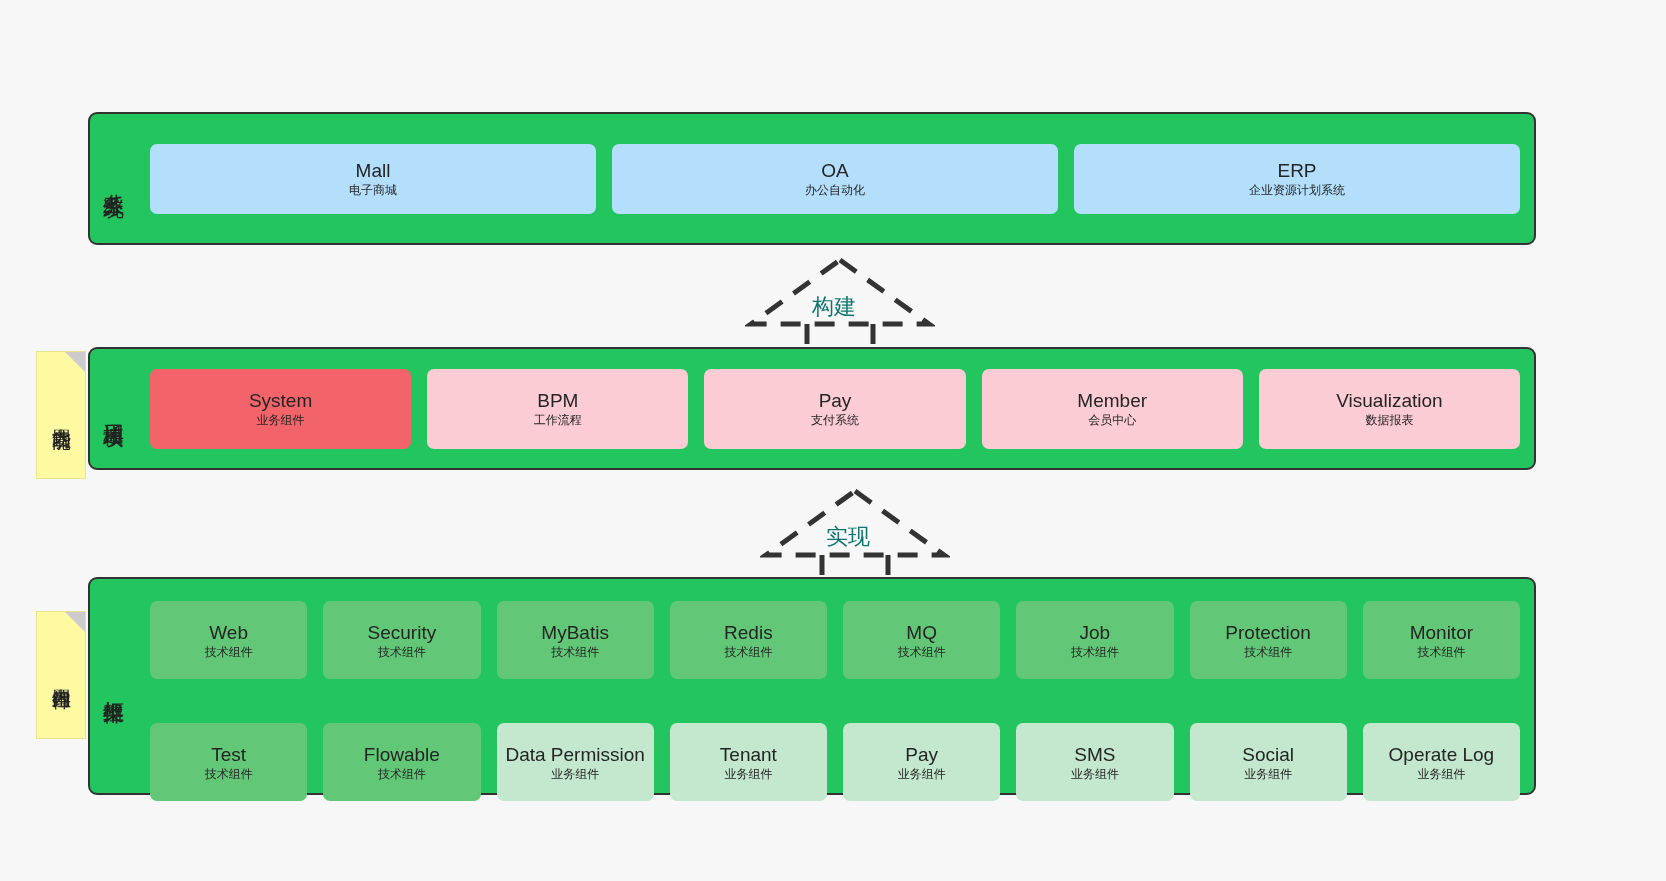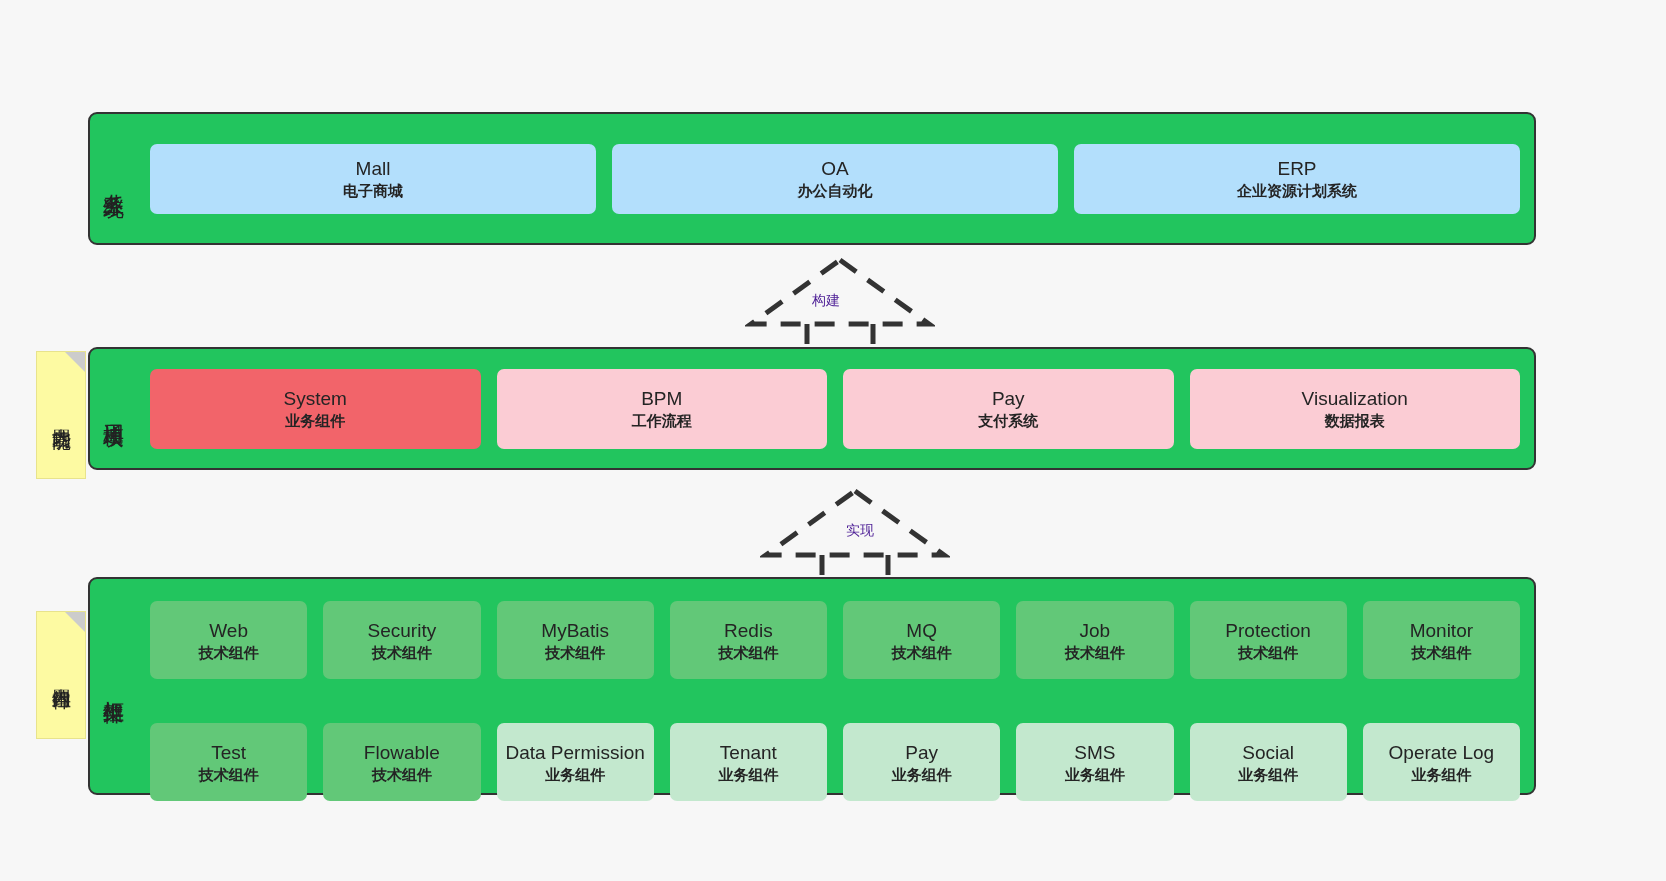--- a/index.html
+++ b/index.html
@@ -59,21 +59,21 @@
     justify-content:center;
     text-align:center;
     color:#242424;
     font-size:19px;
     line-height:1.32;
     box-sizing:border-box;
     padding:6px 4px;
     min-width:0;
   }
   .card .c-en{font-size:19px;}
-  .card .c-cn{font-size:15px;font-weight:bold;}
+  .card .c-cn{font-size:12px;}
 
   
   .blue   {background:#b3dffc;}
   .red    {background:#f2646a;}
   .pink   {background:#fbccd4;}
   .green  {background:#62c878;}
   .lgreen {background:#c3e8ce;}
 
   
   #panel-business{left:88px;top:112px;width:1448px;height:133px;}
@@ -113,28 +113,28 @@
   }
   #note-modules{left:36px;top:351px;height:128px;}
   #note-framework{left:36px;top:611px;height:128px;}
 
   
   .arrow-svg{position:absolute;}
   #arrow-build{left:745px;top:252px;}
   #arrow-impl{left:760px;top:483px;}
   .arrow-label{
     position:absolute;
-    font-size:14px;
-    color:#4c1d95;
+    font-size:22px;
+    color:#0f766e;
     background:transparent;
     user-select:none;
     white-space:nowrap;
   }
   #arrow-build-label{left:812px;top:292px;}
-  #arrow-impl-label{left:826px;top:522px;margin-left:20px;}
+  #arrow-impl-label{left:826px;top:522px;}
 </style>
 </head>
 <body>
 
 <div id="stage">
 
   <div class="panel" id="panel-business">
     <div class="panel-label">业务系统</div>
     <div class="panel-body">
       <div class="row">
@@ -174,20 +174,24 @@
         </div>
         <div class="card pink">
           <span class="c-en">BPM</span>
           <span class="c-cn">工作流程</span>
         </div>
         <div class="card pink">
           <span class="c-en">Pay</span>
           <span class="c-cn">支付系统</span>
         </div>
         <div class="card pink">
+          <span class="c-en">Member</span>
+          <span class="c-cn">会员中心</span>
+        </div>
+        <div class="card pink">
           <span class="c-en">Visualization</span>
           <span class="c-cn">数据报表</span>
         </div>
       </div>
     </div>
   </div>
 
   <svg class="arrow-svg" id="arrow-impl" width="190" height="100">
     <polygon points="95,8 184,72 6,72" fill="none" stroke="#333" stroke-width="5" stroke-dasharray="20,14" stroke-linejoin="miter"></polygon>
     <path d="M62,72 L62,100 M128,72 L128,100" fill="none" stroke="#333" stroke-width="5" stroke-dasharray="20,14"></path>

